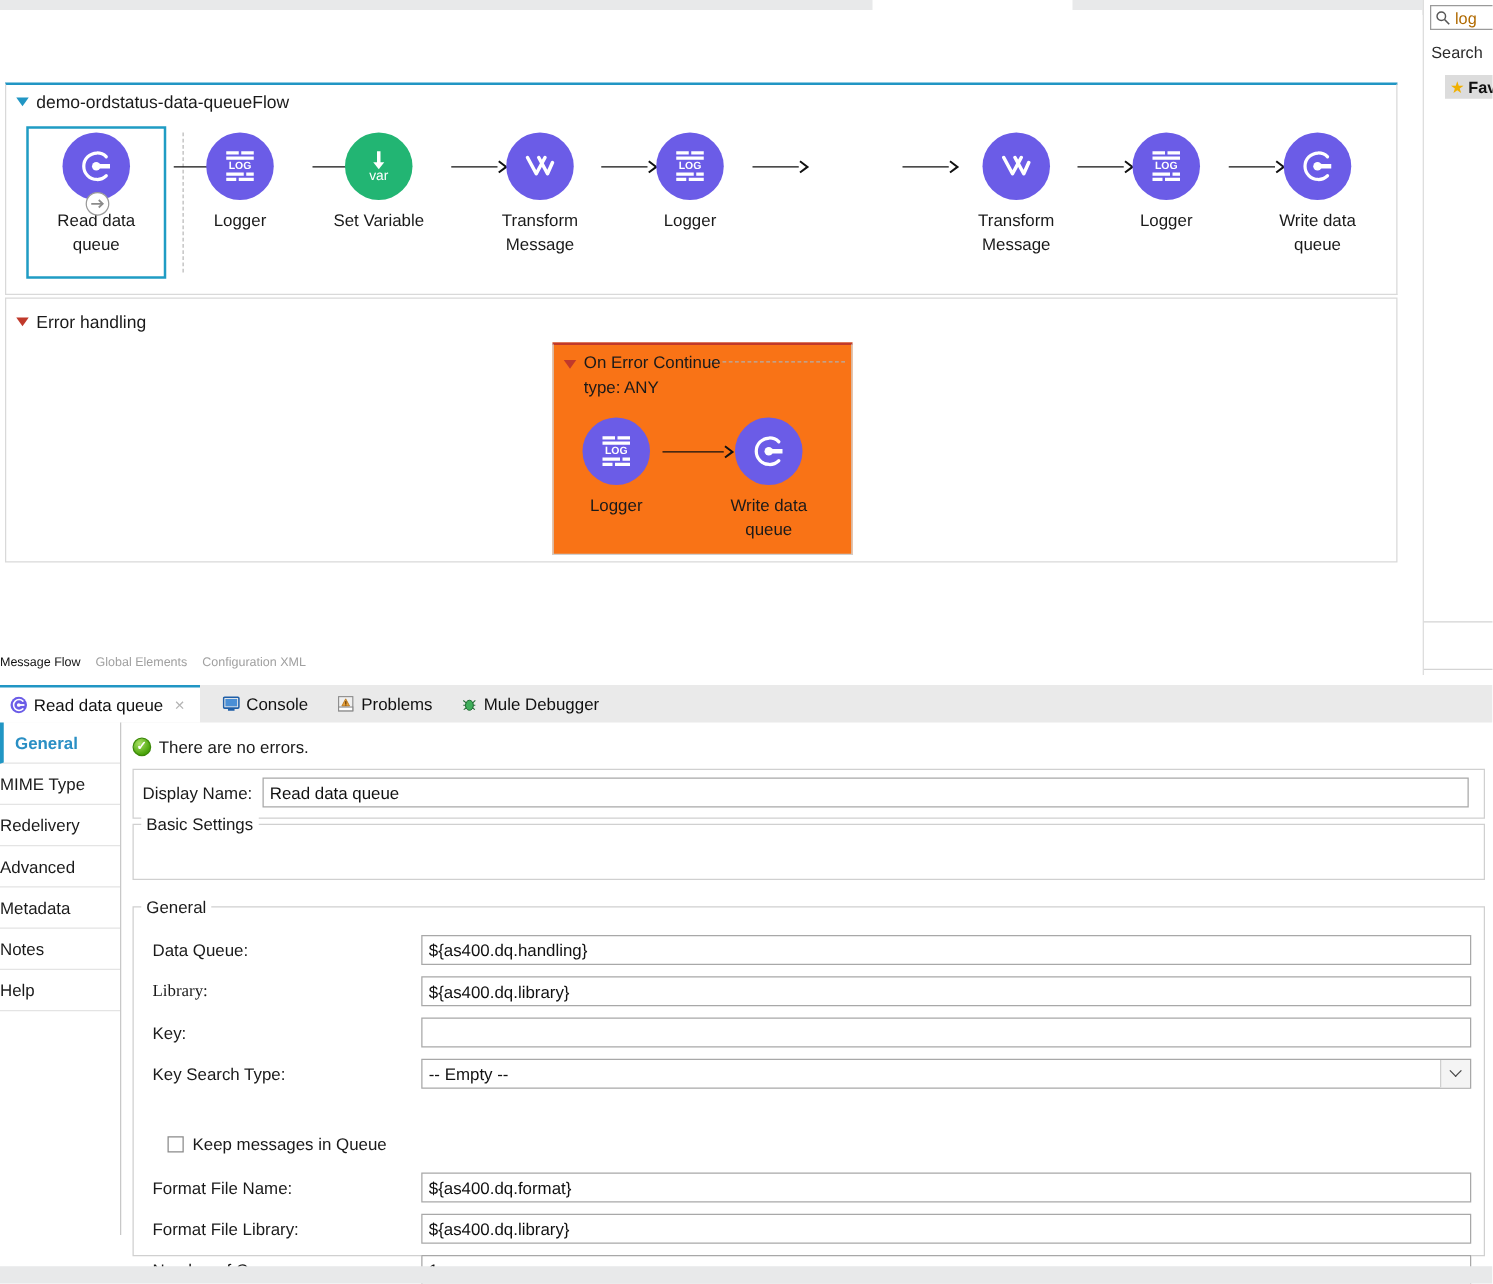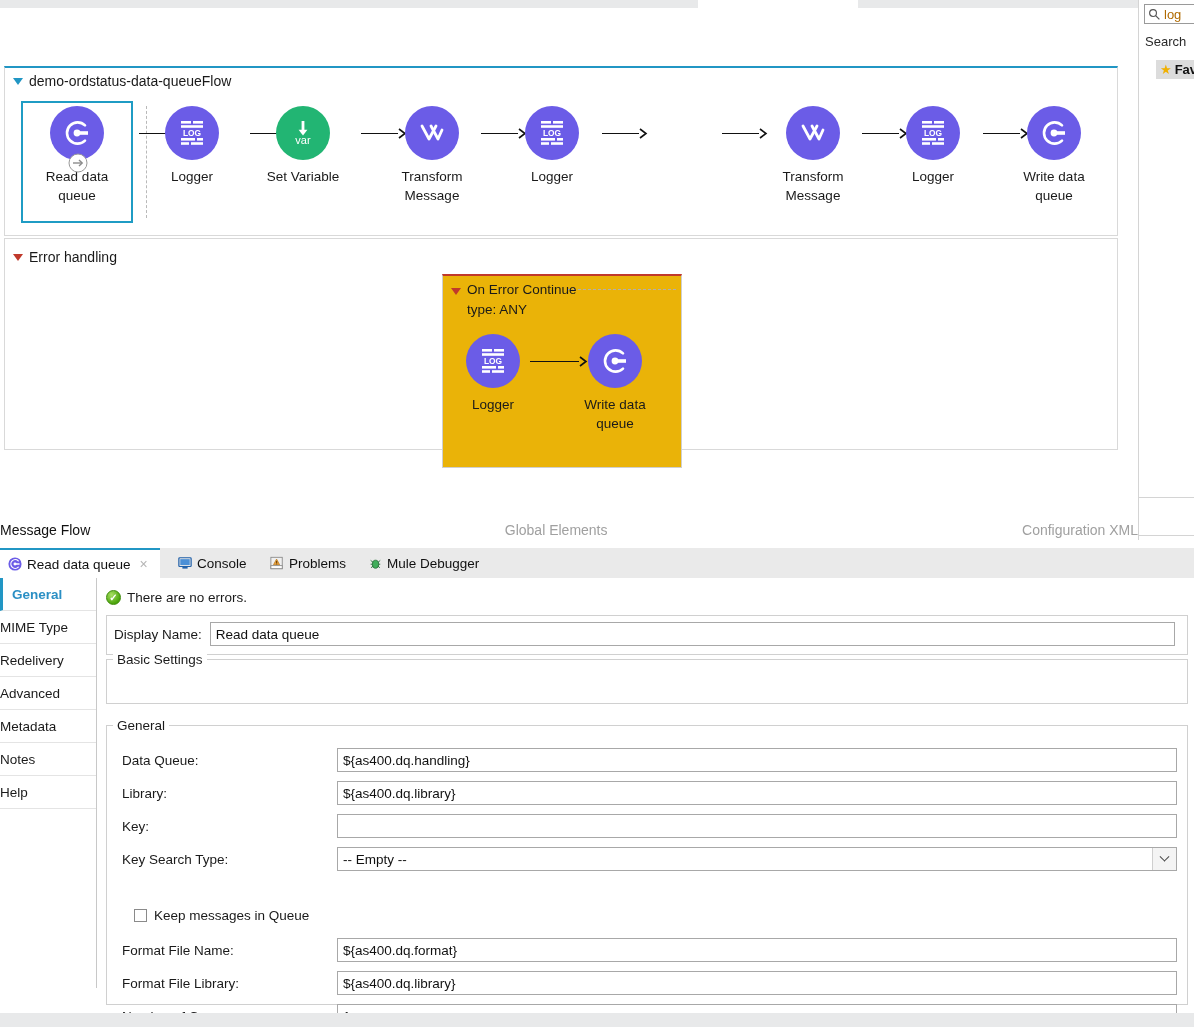--- a/index.html
+++ b/index.html
@@ -104,39 +104,38 @@
     position: absolute; width: 1px; border-left: 1px dashed #b9b9b9;
   }
 
   .arrow {
     position: absolute; height: 11px; display: flex; align-items: center;
   }
   .arrow .bar { height: 1.6px; background: #111; flex: 1; }
 
   
   .onerror {
-    position: absolute; left: 437px; top: 35px; width: 240px; height: 194px;
-    border: 1px solid #cfcfcf; border-top: 2px solid #c0392b; background: #eab308;
+    position: absolute; left: 437px; top: 35px; width: 240px; height: 170px;
+    border: 1px solid #cfcfcf; border-top: 2px solid #c0392b; background: #f97316;
   }
   .onerror-head {
     position: absolute; left: 8px; top: 4px; display: flex; gap: 6px; align-items: flex-start;
   }
   .onerror-head .txt { font-size: 13.5px; line-height: 20px; color: #1a1a1a; }
   .onerror-dash {
     position: absolute; left: 125px; top: 13px; width: 108px;
     border-top: 1px dashed #b0b0b0;
   }
   .onerror-tri { margin-top: 8px; }
 
   
   .cvtabs {
     position: absolute; left: 0; top: 505px; width: 1138px; height: 26px;
     display: flex; align-items: center; gap: 12px; padding-left: 0px;
-    font-size: 14px;
-    justify-content: space-between;
+    font-size: 10px;
   }
   .cvtab { cursor: default; }
   .cvtab.active { color: #111; }
   .cvtab.inactive { color: #a0a0a0; }
 
   
   .bottom {
     position: absolute; left: 0; top: 540px; width: 1194px; height: 487px;
     background: #ffffff;
   }
@@ -586,21 +585,21 @@
 
     <div class="grp" style="left:106px; top:185px; width:1082px; height:280px;"></div>
     <div class="grp-title" style="left:113px; top:178px;">General</div>
 
     <div class="frow" style="left:122px; top:208px;">
       <span class="flabel" style="width:215px;">Data Queue:</span>
       <span class="finput" style="width:840px;">${as400.dq.handling}</span>
     </div>
 
     <div class="frow" style="left:122px; top:241px;">
-      <span class="flabel" style="width:215px;">Library:</span>
+      <span class="flabel" style="width:215px;font-family:Liberation Serif, serif;">Library:</span>
       <span class="finput" style="width:840px;">${as400.dq.library}</span>
     </div>
 
     <div class="frow" style="left:122px; top:274px;">
       <span class="flabel" style="width:215px;">Key:</span>
       <span class="finput" style="width:840px;"></span>
     </div>
 
     <div class="frow" style="left:122px; top:307px;">
       <span class="flabel" style="width:215px;">Key Search Type:</span>

